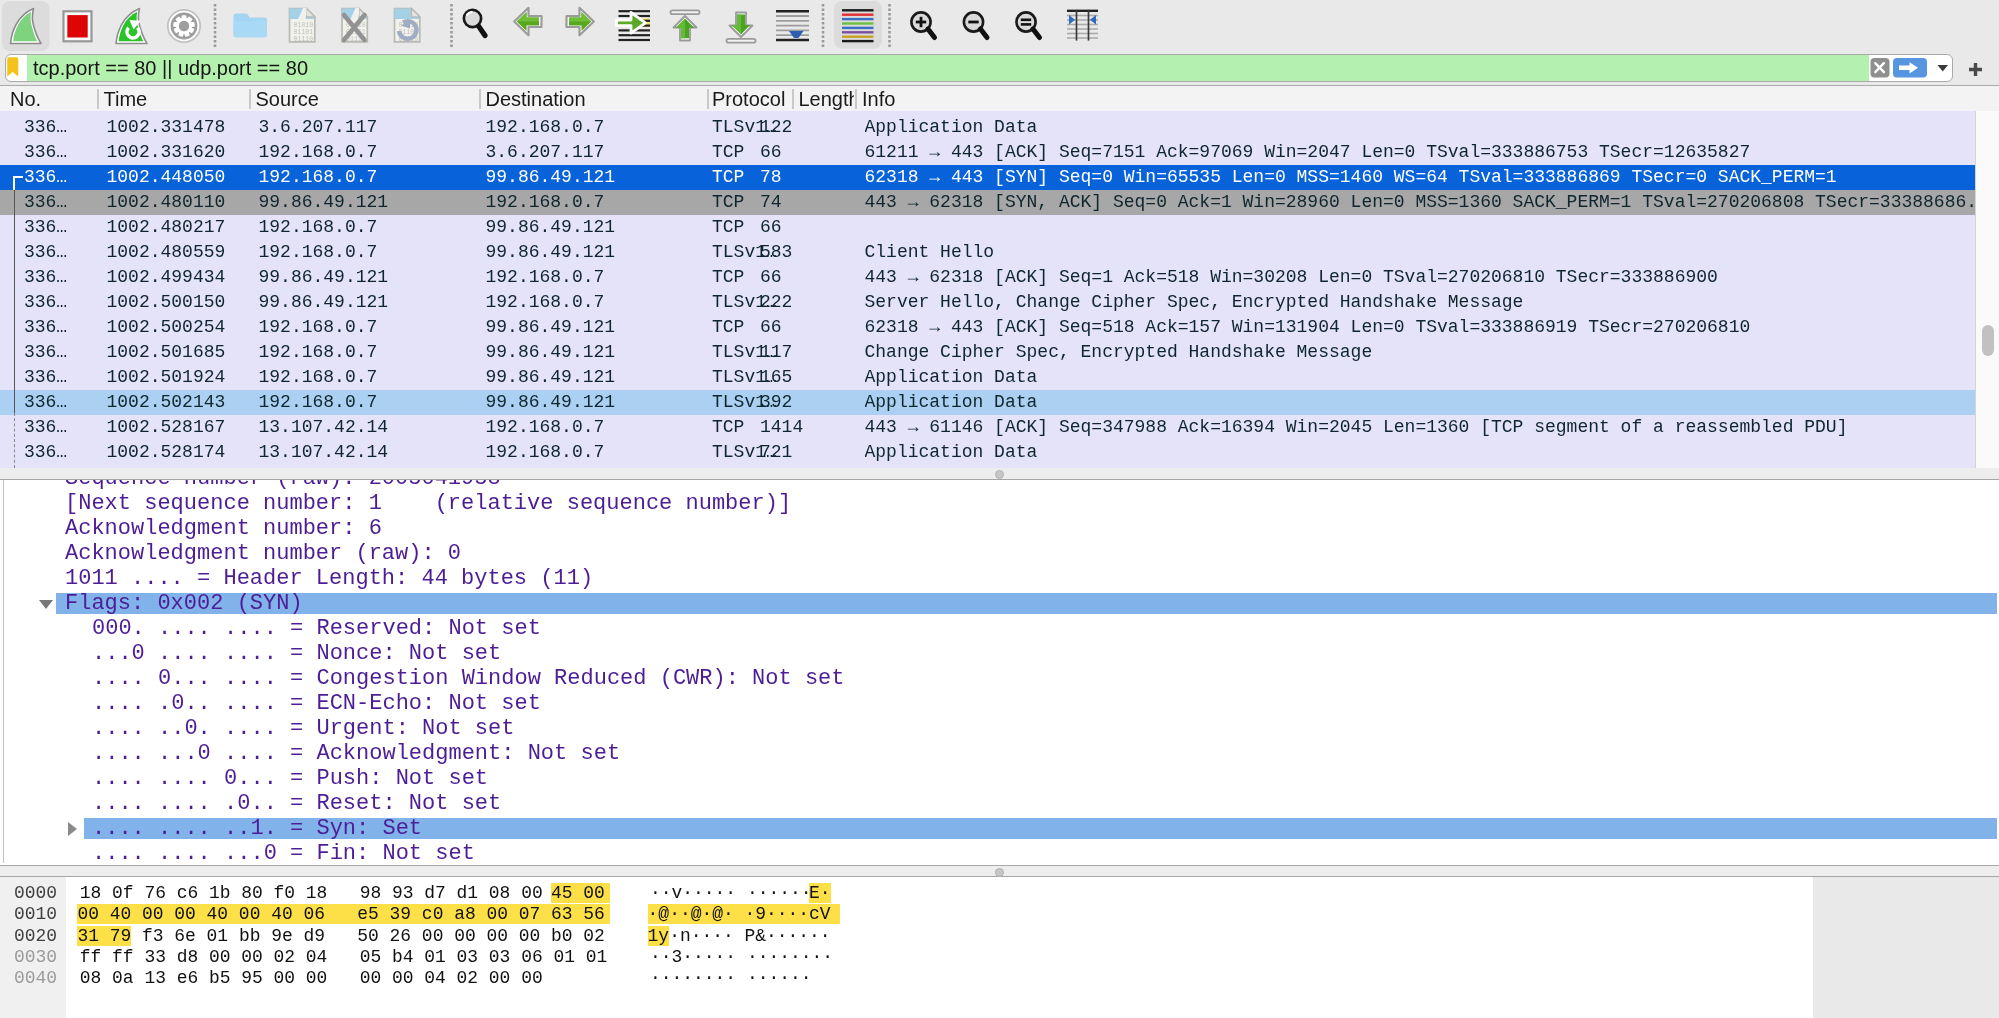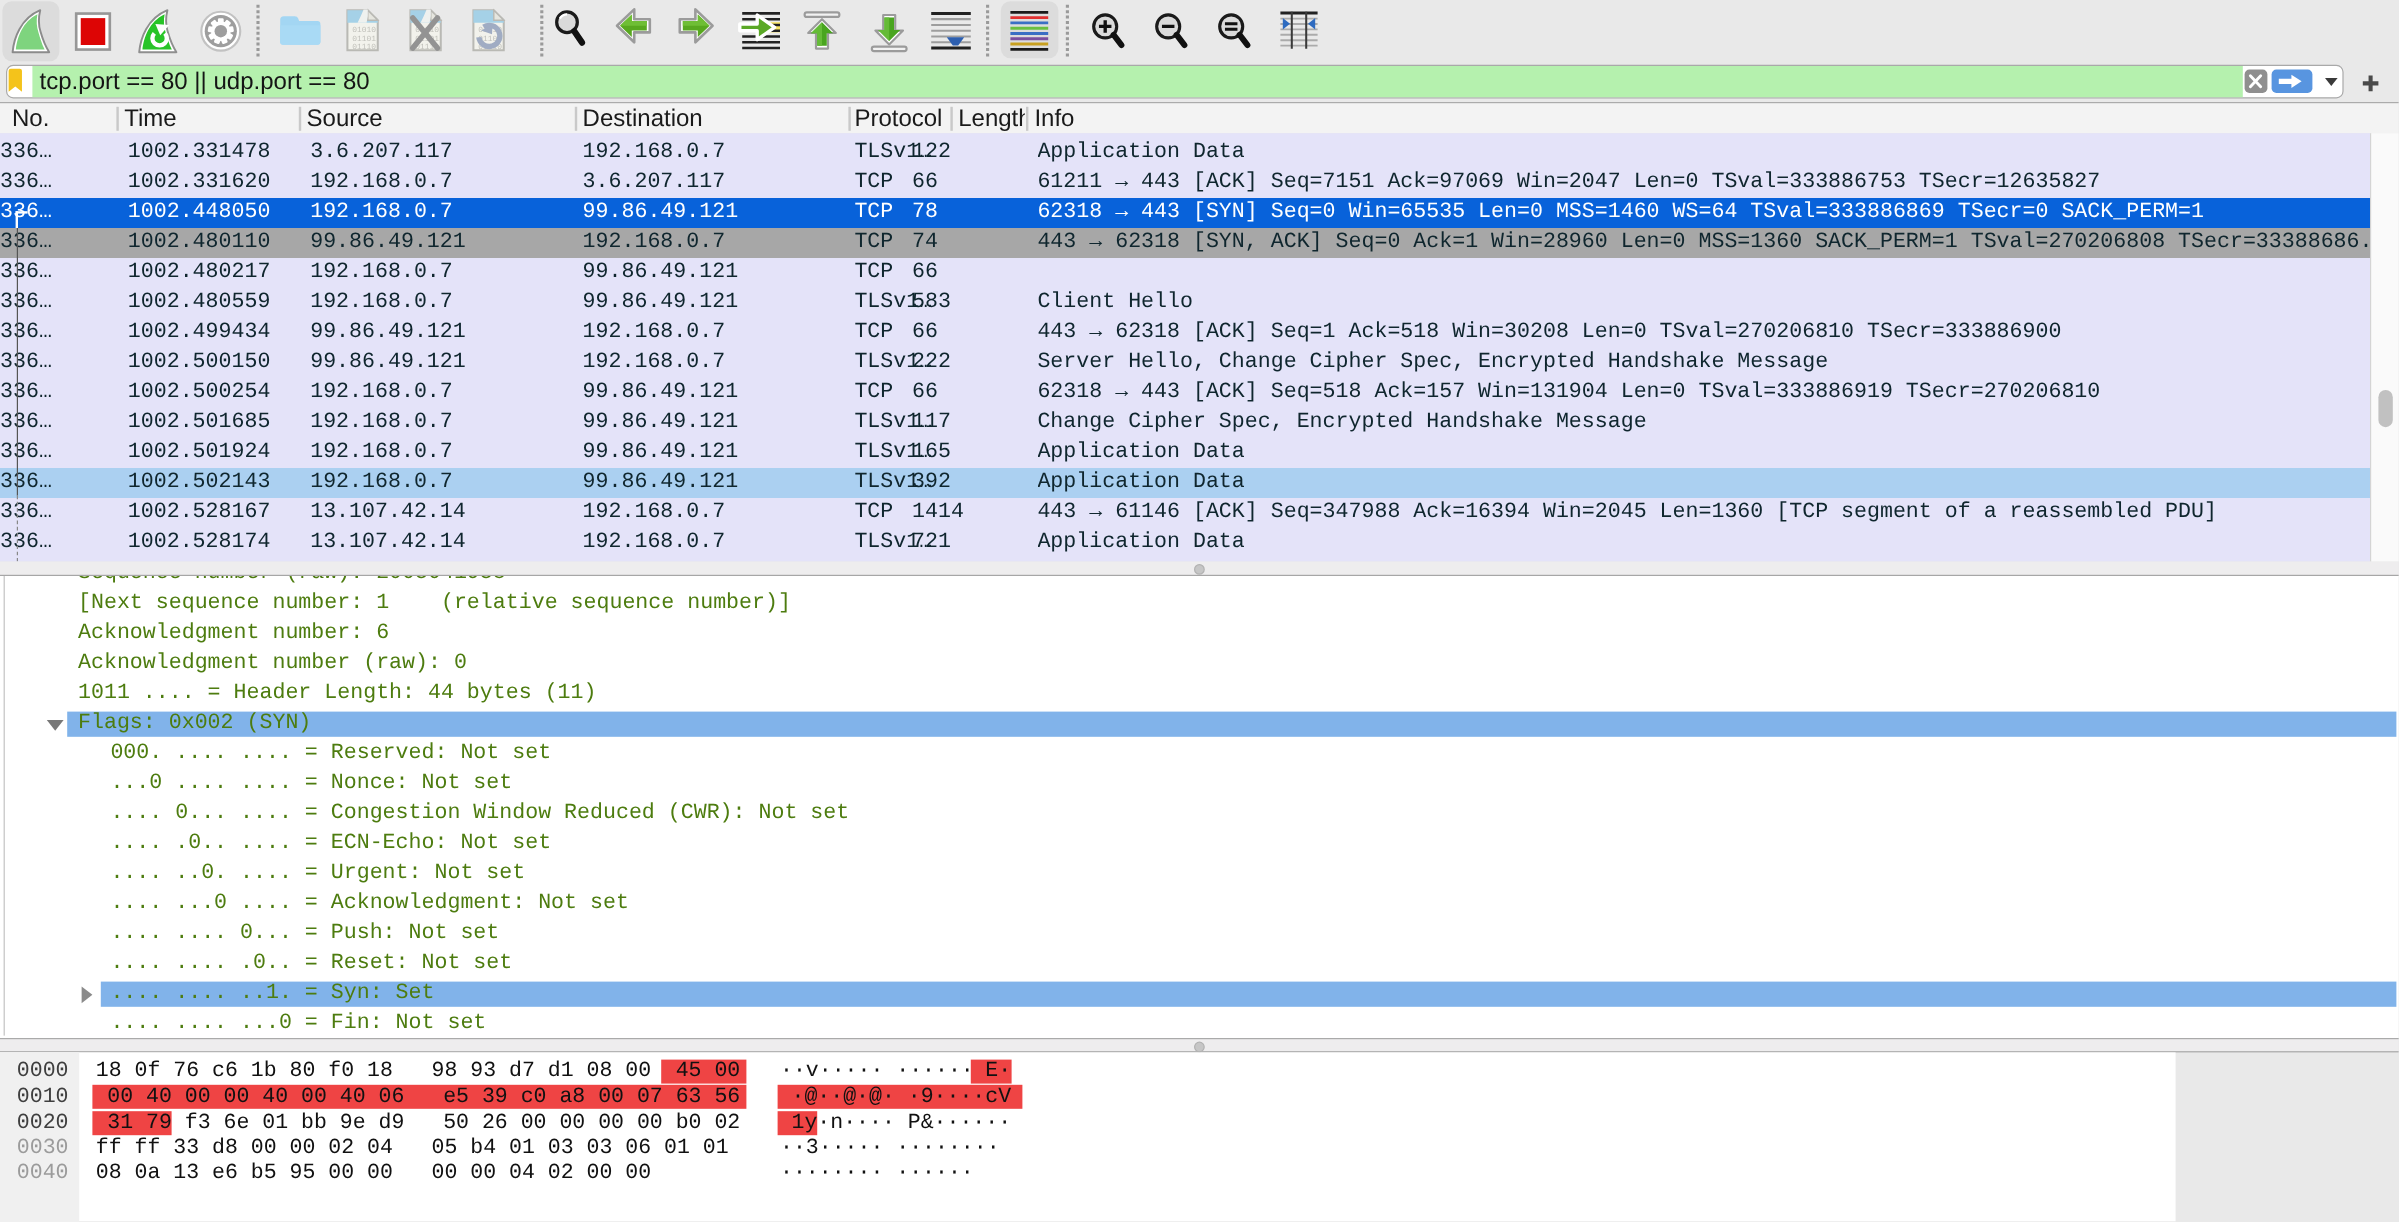--- a/index.html
+++ b/index.html
@@ -11,49 +11,49 @@
 #filterbox{position:absolute;left:5px;top:54px;width:1948px;height:27.5px;background:#fff;border:1.6px solid #a9a9a9;border-radius:6px;overflow:hidden}
 #fgreen{position:absolute;left:20.5px;top:0;width:1842px;height:28px;background:#b5f1ae}
 #ftext{position:absolute;left:27px;top:0;height:25px;line-height:26px;font-size:20px;color:#151515}
 
 #phead{position:absolute;left:0;top:85px;width:1999px;height:25.5px;background:#f3f3f3;border-top:1px solid #ababab;font-size:20px;color:#1a1a1a}
 #phead span{position:absolute;top:2px;white-space:nowrap}
 .hsep{position:absolute;top:3px;width:0;height:20px;border-left:2px solid #c9c9c9}
 #plist{position:absolute;left:0;top:110.5px;width:1975px;height:357px;background:#e4e3f9;overflow:hidden}
 .prow{position:absolute;left:0;width:1975px;height:25px;font-size:18px;line-height:25px;color:#0f262e;white-space:pre}
 .prow span{position:absolute;top:0;height:25px}
-.prow .c-no{left:0;width:91px;text-align:left}
+.prow .c-no{left:0;width:91px;text-align:center}
 .prow .c-t{left:106.5px}
 .prow .c-s{left:258.5px}
 .prow .c-d{left:485.5px}
 .prow .c-p{left:712px}
 .prow .c-l{left:760px;width:90px;}
 .prow .c-i{left:864.5px;width:1110.5px;overflow:hidden}
 .rsel{background:#0862da;color:#fff}
 .rgray{background:#a7a7a7}
 .rblue{background:#abd0f1}
 #pscroll{position:absolute;left:1975px;top:110.5px;width:24px;height:357px;background:#fafafa;border-left:1.4px solid #d4d4d4}
 #pthumb{position:absolute;left:1981.5px;top:325px;width:12px;height:31px;background:#c1c1c1;border-radius:6px}
 
 .split{position:absolute;left:0;width:1999px;background:#eeedee}
 .dot{position:absolute;left:995px;width:9px;height:9px;border-radius:50%;background:#c6c6c6;border:1px solid #b2b2b2}
 
 #details{position:absolute;left:0;top:480px;width:1999px;height:385px;background:#fff;overflow:hidden}
-.dline{position:relative;height:25px;line-height:25px;font-size:18px;color:#4d7c0f;white-space:pre}
+.dline{position:relative;height:25px;line-height:25px;font-size:22px;color:#4c1d95;white-space:pre}
 .dhl{position:absolute;left:0;top:2px;height:21px;background:#81b3ea}
 .dtext{position:absolute;top:0}
 
 #hex{position:absolute;left:0;top:877px;width:1813px;height:141px;background:#fff}
 #hexgut{position:absolute;left:0;top:0;width:66px;height:141px;background:#f0f0f0}
 .hline{position:absolute;left:0;width:1999px;height:21.3px;line-height:21.3px;font-size:17.95px;white-space:pre;color:#111}
 .hoff{position:absolute;left:14px;color:#3f3f3f}
 .hoff.dim{color:#9b9b9b}
 .hbytes{position:absolute;left:79.8px}
 .hascii{position:absolute;left:650px}
-.hl{background:#ef4444;padding-left:12px;margin-left:-2.4px}
+.hl{background:#fde047;padding-left:0;margin-left:-2.4px}
 .hle{padding-right:5px}
 .hla{padding-right:9px}
 </style></head><body>
 
 <svg id="toolbar" width="1999" height="53" viewBox="0 0 1999 53">
 
   <rect x="2" y="1" width="47.5" height="50" rx="8" fill="#dcdcdc"></rect>
   <path d="M 10.5 43.5 C 11.5 32 17 15.5 33.5 8.5 C 31.8 15.5 32.2 21.5 33.8 26.5 C 35.2 31.5 37.5 38 41 43.5 Z" fill="#ffffff" stroke="#8b8b8b" stroke-width="1.6" stroke-linejoin="round"></path>
   <path d="M 13.2 41.3 C 14.2 31 19 17.8 31.2 11.8 C 30.1 17.3 30.6 22.2 32 26.9 C 33.2 31 34.8 36.6 37.2 41.3 Z" fill="#7ed47e"></path>
 

